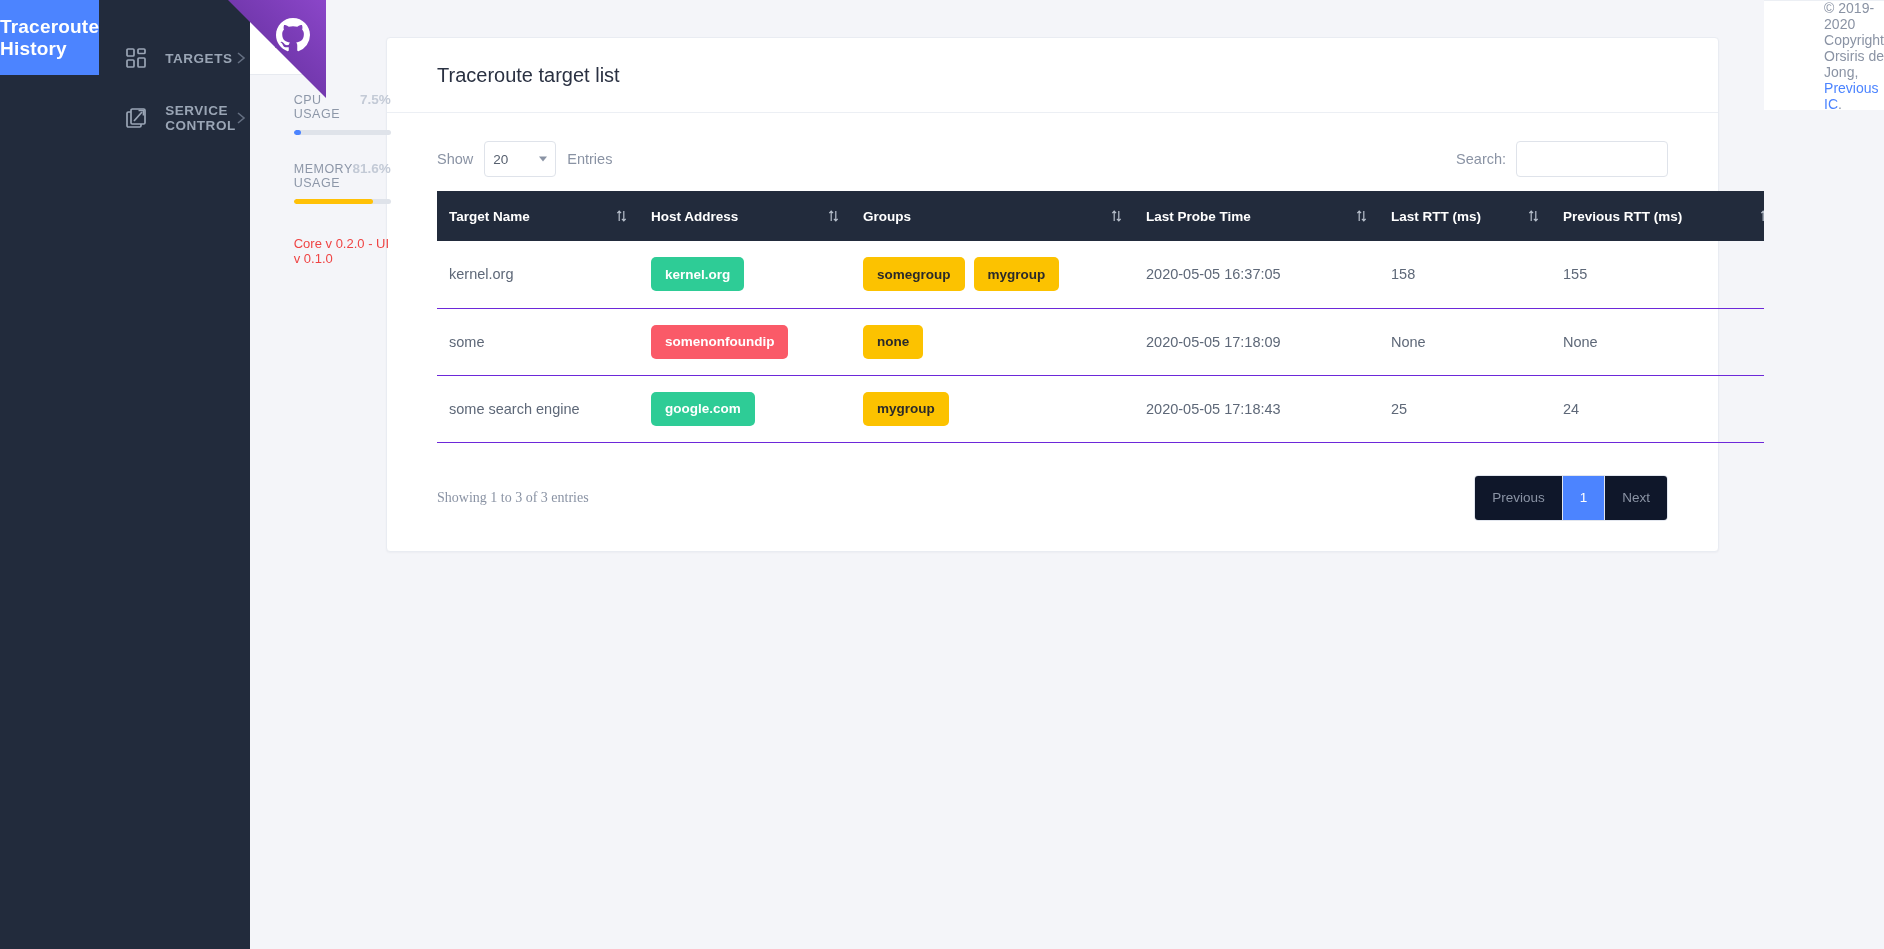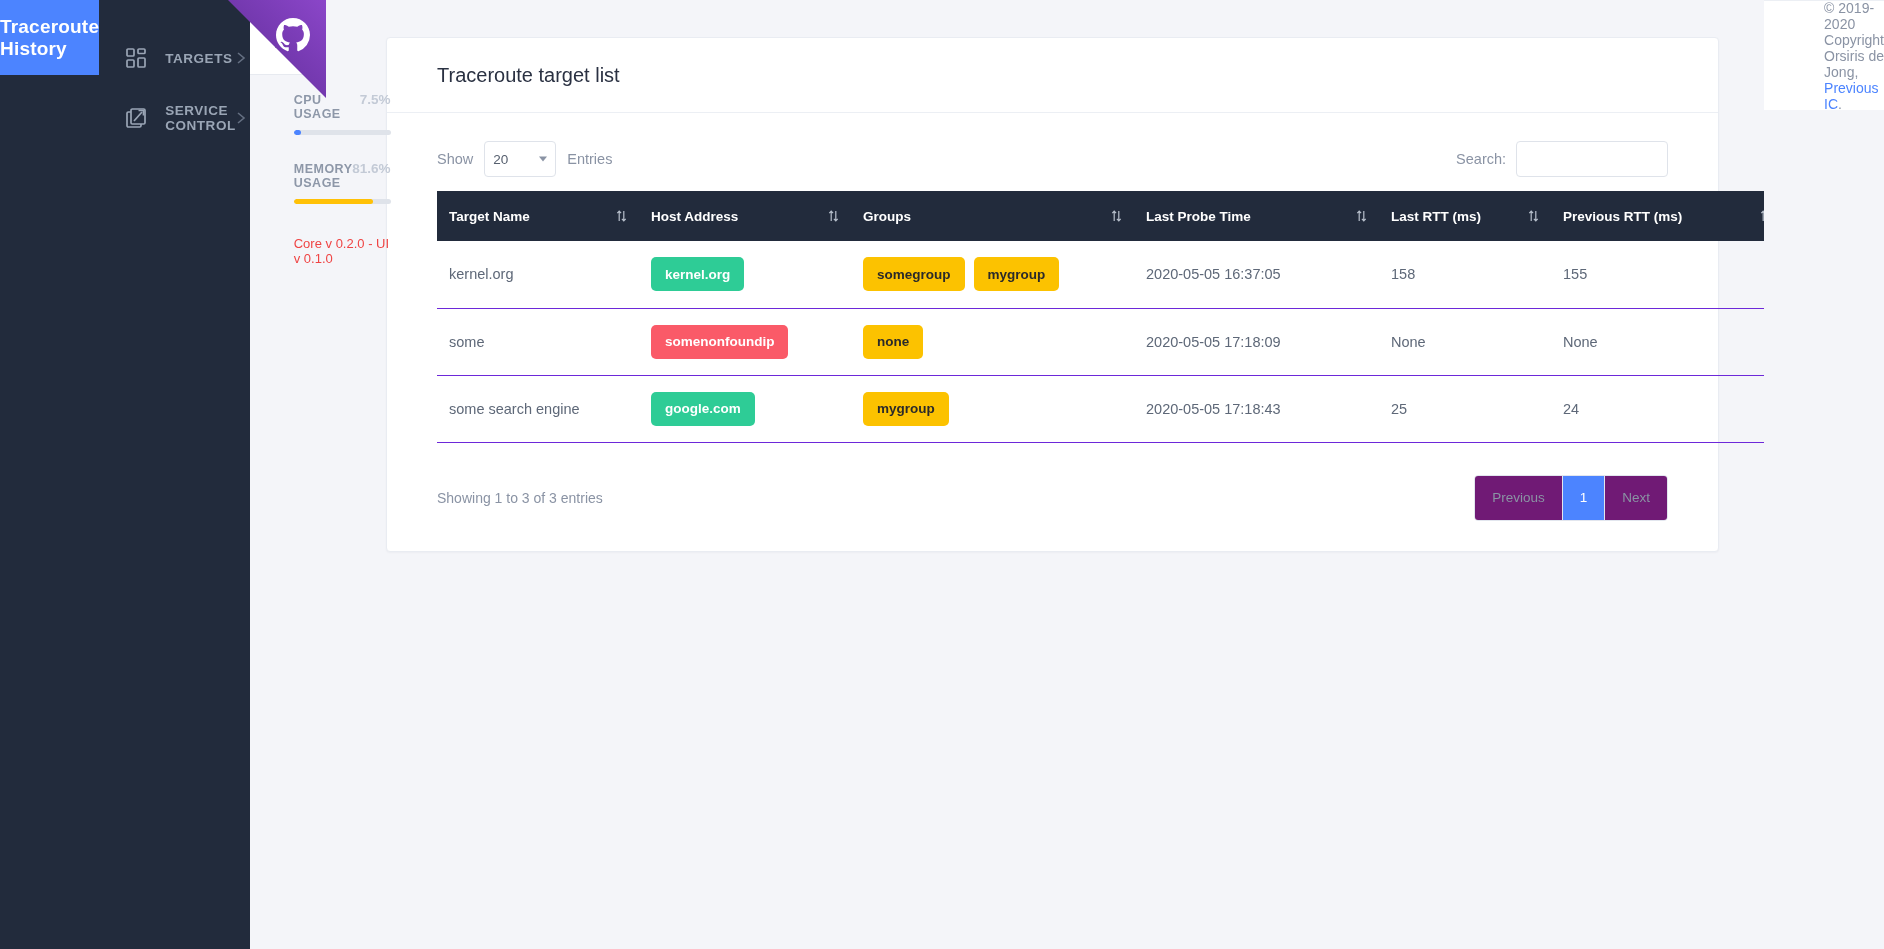--- a/index.html
+++ b/index.html
@@ -46,21 +46,21 @@
 
   .sys-sep { height: 1px; background: #313c4f; margin: 0; }
   .sys-block { padding: 18px 26px 0 26px; }
   .server-icon { width: 26px; height: 40px; display: block; margin-bottom: 34px; }
 
   .gauge { margin-bottom: 26px; }
   .gauge-head {
     display: flex; justify-content: space-between; align-items: baseline;
     margin-bottom: 9px;
   }
-  .gauge-label { font-size: 12.5px; font-weight: bold; letter-spacing: .5px; color: #8d97a8; }
+  .gauge-label { font-size: 12.5px; font-weight: normal; letter-spacing: .5px; color: #8d97a8; }
   .gauge-value { font-size: 13.5px; font-weight: bold; color: #c3cad6; }
   .gauge-track { height: 5px; border-radius: 3px; background: #dfe3ea; overflow: hidden; }
   .gauge-fill { height: 100%; border-radius: 3px; }
 
   .version { font-size: 13px; color: #ef4444; padding-top: 6px; }
 
   
   .right { flex: 1 1 auto; display: flex; min-width: 0; position: relative; }
 
   .topbar {
@@ -186,27 +186,27 @@
   .del-btn {
     width: 38px; height: 38px;
     border: none; border-radius: 5px;
     display: inline-flex; align-items: center; justify-content: center;
     cursor: pointer;
   }
   .trash { width: 13px; height: 16px; display: block; }
 
   
   .tbl-footer { display: flex; align-items: center; justify-content: space-between; padding-top: 32px; }
-  .tbl-info { font-size: 14px; color: #8a93a4; }
+  .tbl-info { font-size: 14px; color: #8a93a4; font-family: Liberation Serif, serif; }
   .pager { display: flex; border: 1px solid #e2e6ee; border-radius: 4px; overflow: hidden; }
   .pager div {
     padding: 0 17px; height: 44px;
     display: flex; align-items: center; justify-content: center;
     font-size: 13.5px; color: #8a93a4; cursor: pointer;
-    background: #701a75;
+    background: #0f172a;
     border-right: 1px solid #e2e6ee;
   }
   .pager div:last-child { border-right: none; }
   .pager div.active { background: #4c84ff; color: #fff; }
 
   
   .page-footer {
     height: 110px; background: #ffffff;
     border-top: 1px solid #eceff4;
     display: flex; align-items: center;

